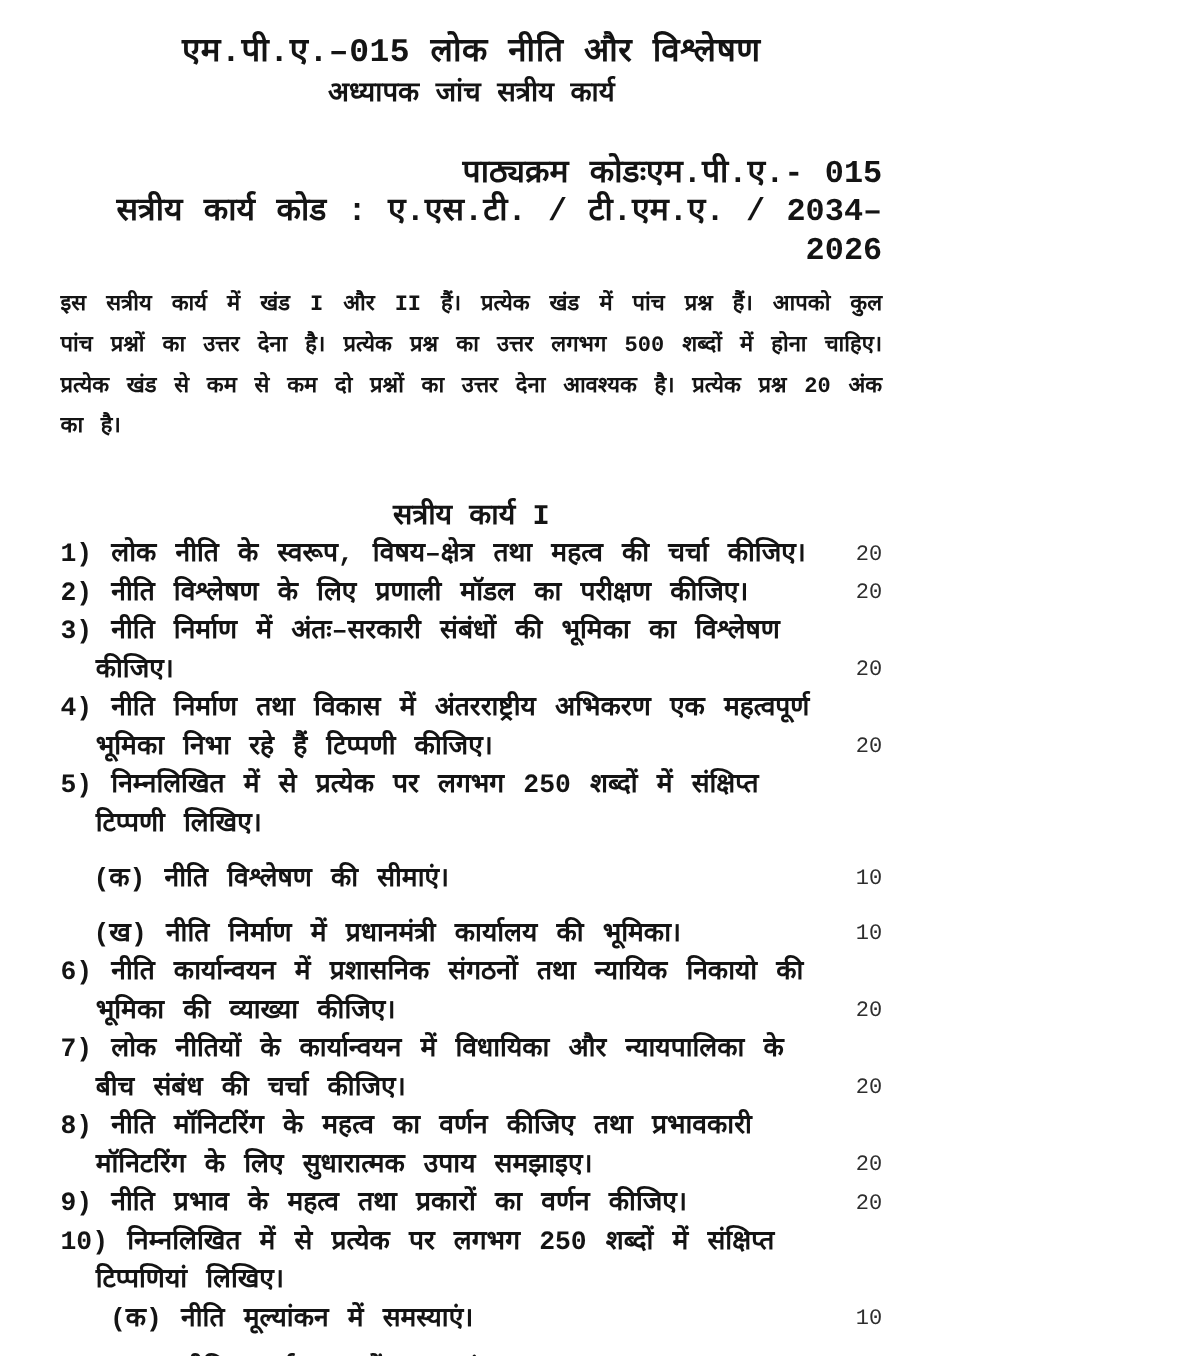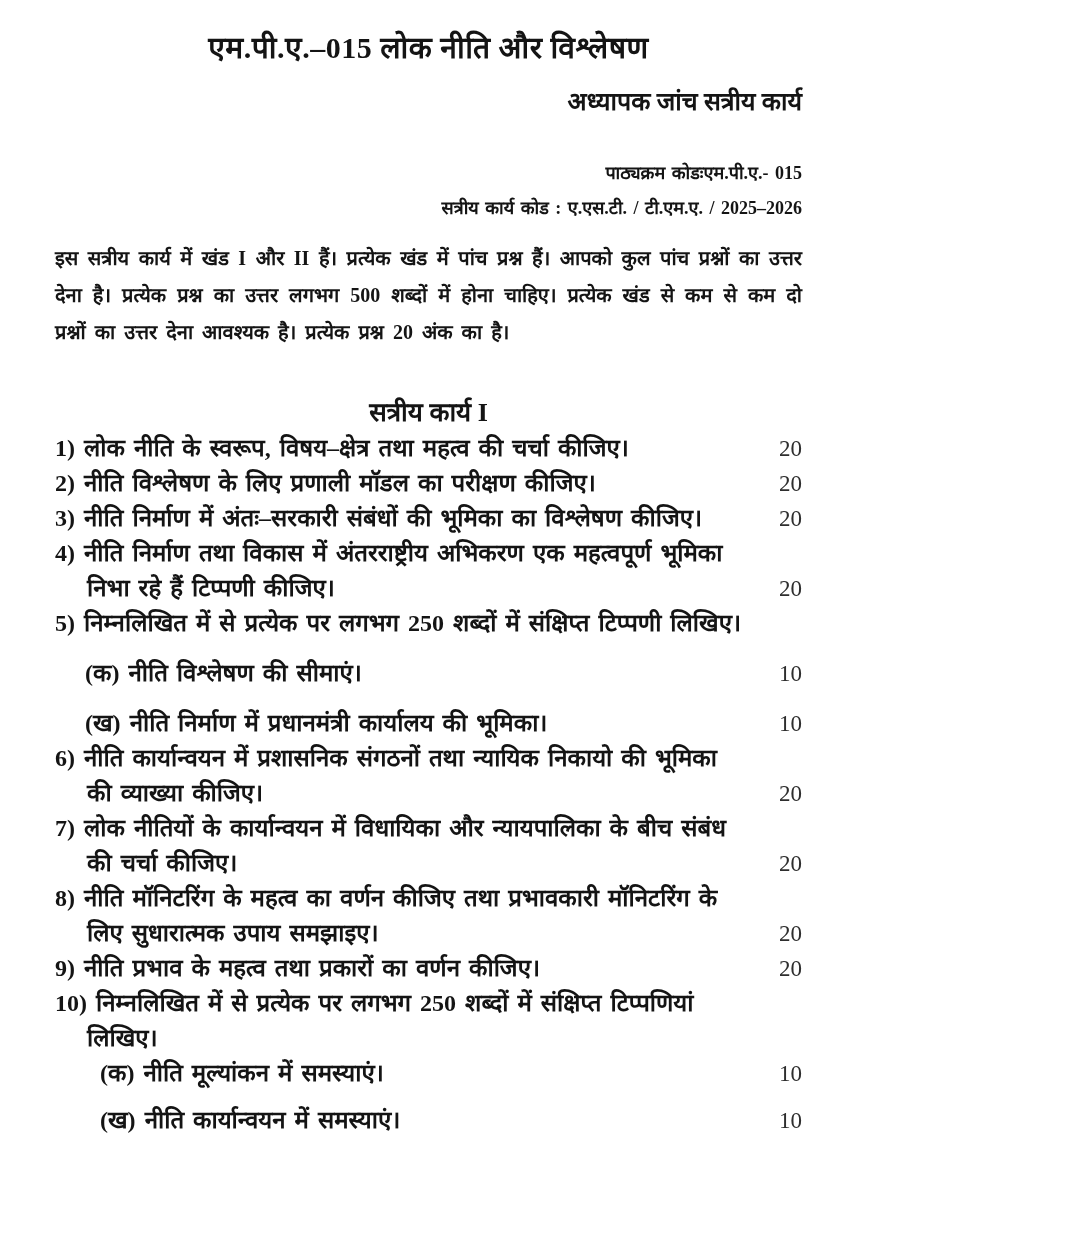--- a/index.html
+++ b/index.html
@@ -7,41 +7,40 @@
     padding: 0;
     background: #ffffff;
   }
   .page {
     position: relative;
     width: 884px;
     height: 1233px;
     background: #ffffff;
     box-sizing: border-box;
     padding: 28px 82px 10px 55px;
-    font-family: Liberation Serif, serif;
+    font-family: Liberation Mono, monospace;
     font-weight: 700;
     color: #141414;
     overflow: hidden;
   }
   .doc-title {
     text-align: center;
     font-size: 30px;
     line-height: 40px;
     margin: 0;
     letter-spacing: 0.5px;
   }
   .doc-subtitle {
-    text-align: right;
+    text-align: center;
     font-size: 25px;
     line-height: 36px;
-    margin-top: 16px;
   }
   .meta-block {
     text-align: right;
-    font-size: 18px;
+    font-size: 29px;
     line-height: 35px;
     margin-top: 36px;
     word-spacing: 2px;
   }
   .instructions {
     margin-top: 14px;
     font-size: 20px;
     line-height: 37px;
     text-align: justify;
     word-spacing: 4px;
@@ -63,40 +62,40 @@
     word-spacing: 3px;
   }
   .q-text {
     flex: 1;
     padding-left: 32px;
     text-indent: -32px;
   }
   .q-marks {
     width: 58px;
     text-align: right;
-    font-size: 23px;
+    font-size: 20px;
     font-weight: 400;
     color: #2e2e2e;
     word-spacing: 0;
   }
   .sub-s1 { margin-left: 30px; margin-top: 15px; }
   .sub-s2 { margin-left: 45px; }
   .sub-s2.gap { margin-top: 12px; }
 </style>
 </head>
 <body>
 
 <div class="page">
 
   <h1 class="doc-title">एम.पी.ए.–015 लोक नीति और विश्लेषण</h1>
   <div class="doc-subtitle">अध्यापक जांच सत्रीय कार्य</div>
 
   <div class="meta-block">
     <div>पाठ्यक्रम कोडःएम.पी.ए.- 015</div>
-    <div>सत्रीय कार्य कोड : ए.एस.टी. / टी.एम.ए. / 2025–2026</div>
+    <div>सत्रीय कार्य कोड : ए.एस.टी. / टी.एम.ए. / 2034–2026</div>
   </div>
 
   <p class="instructions">इस सत्रीय कार्य में खंड I और II हैं। प्रत्येक खंड में पांच प्रश्न हैं। आपको कुल पांच प्रश्नों का उत्तर देना है। प्रत्येक प्रश्न का उत्तर लगभग 500 शब्दों में होना चाहिए। प्रत्येक खंड से कम से कम दो प्रश्नों का उत्तर देना आवश्यक है। प्रत्येक प्रश्न 20 अंक का है।</p>
 
   <div class="section-title">सत्रीय कार्य I</div>
 
   <div class="q-row">
     <div class="q-text">
       <span>1)</span>
       <span>लोक नीति के स्वरूप, विषय–क्षेत्र तथा महत्व की चर्चा कीजिए।</span>

